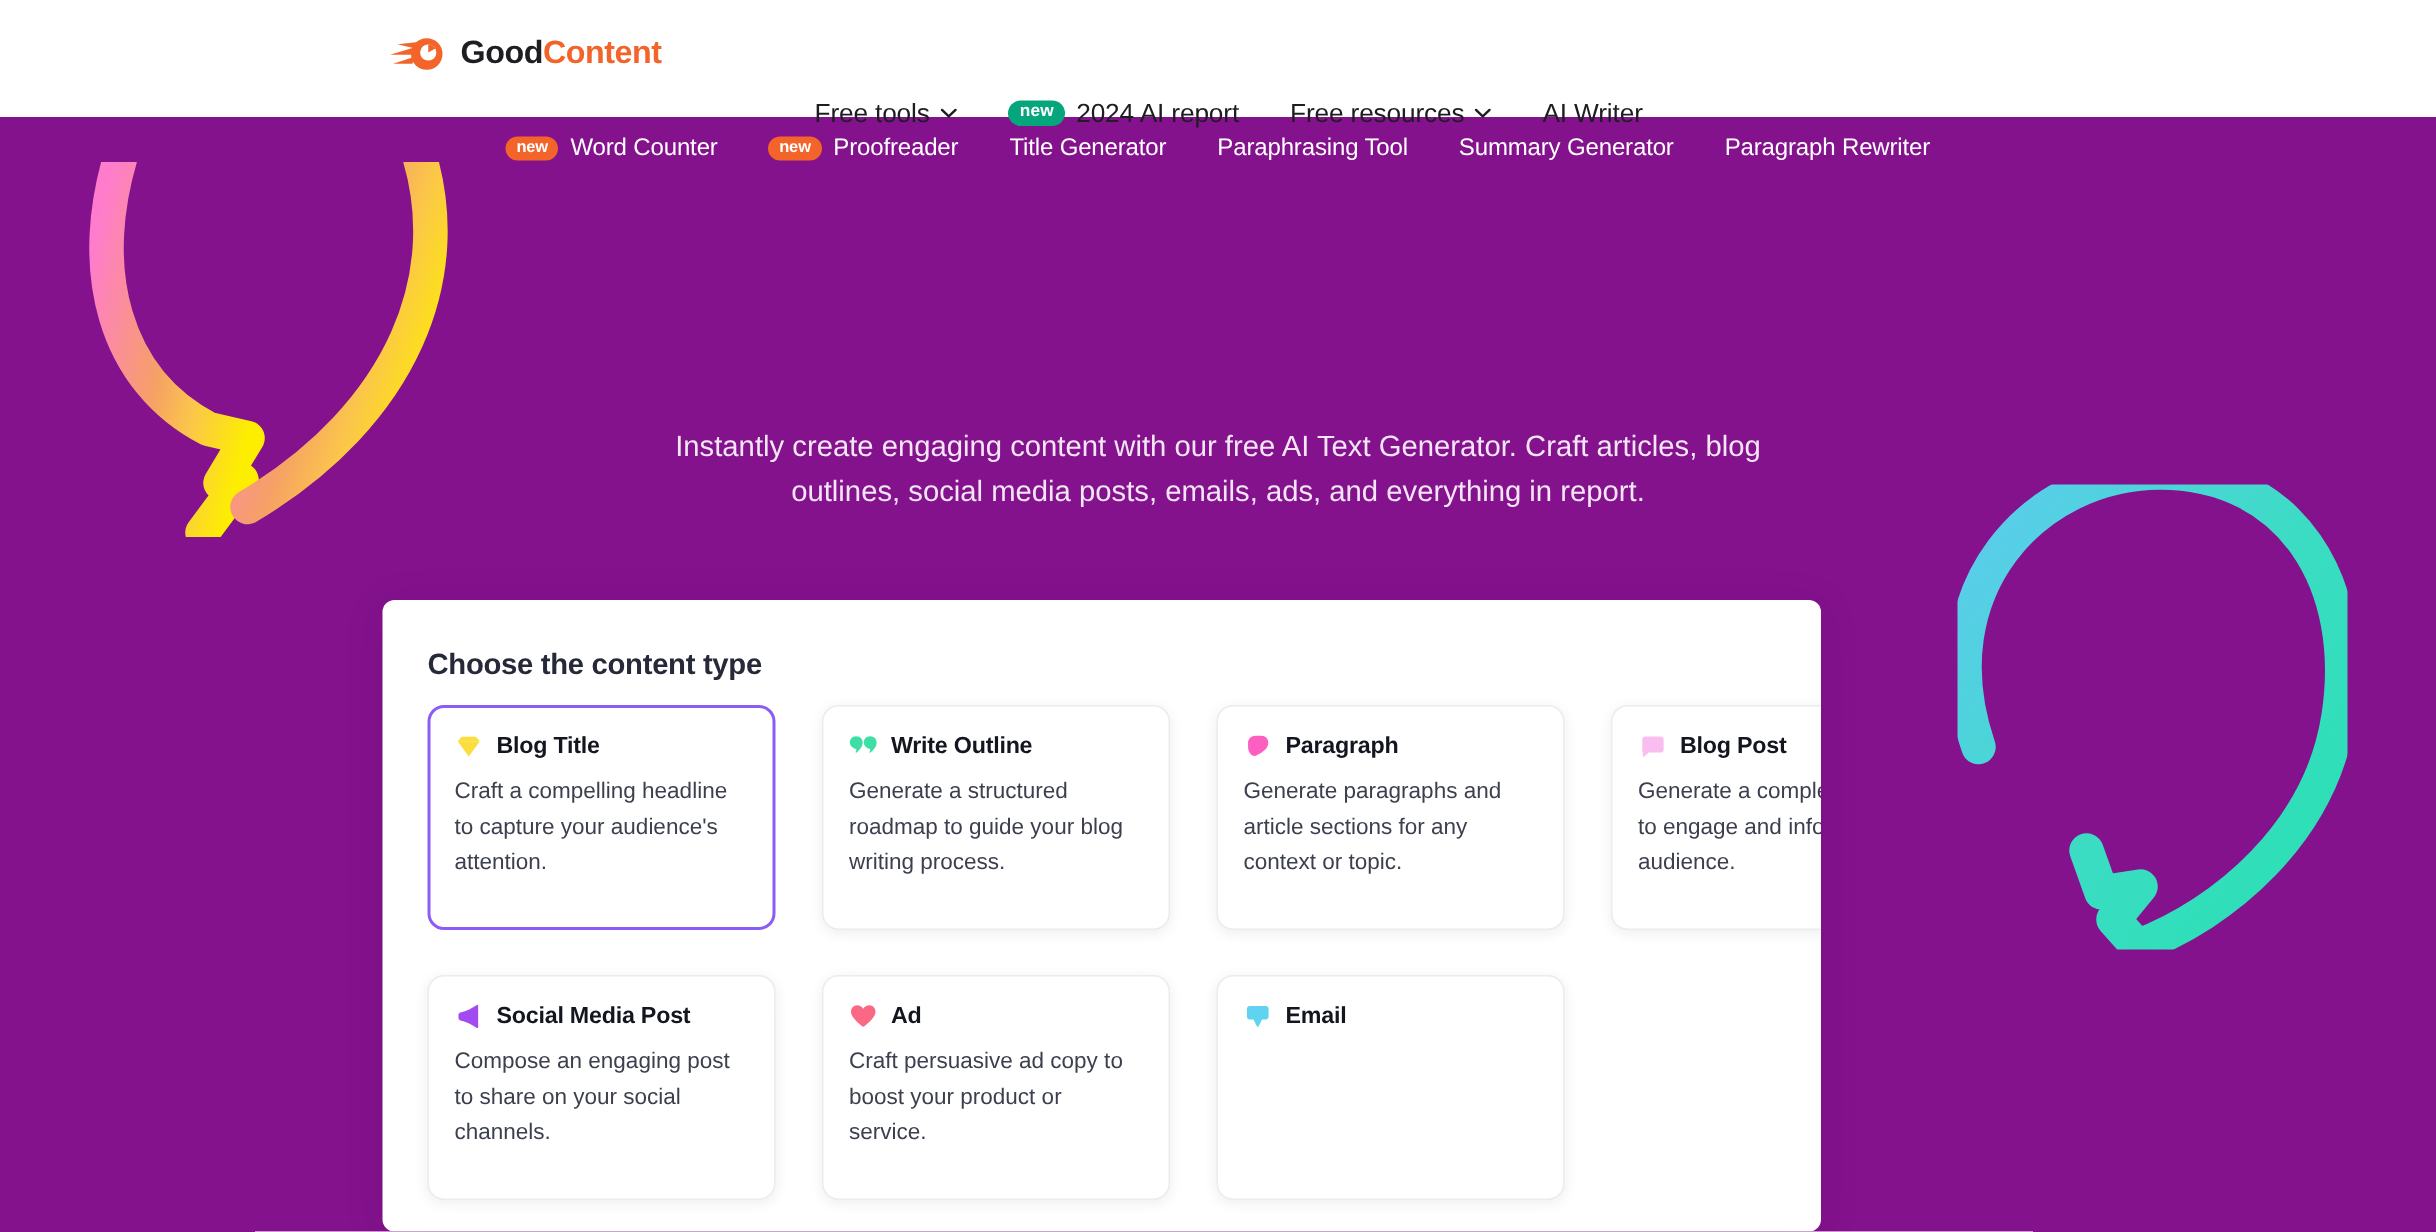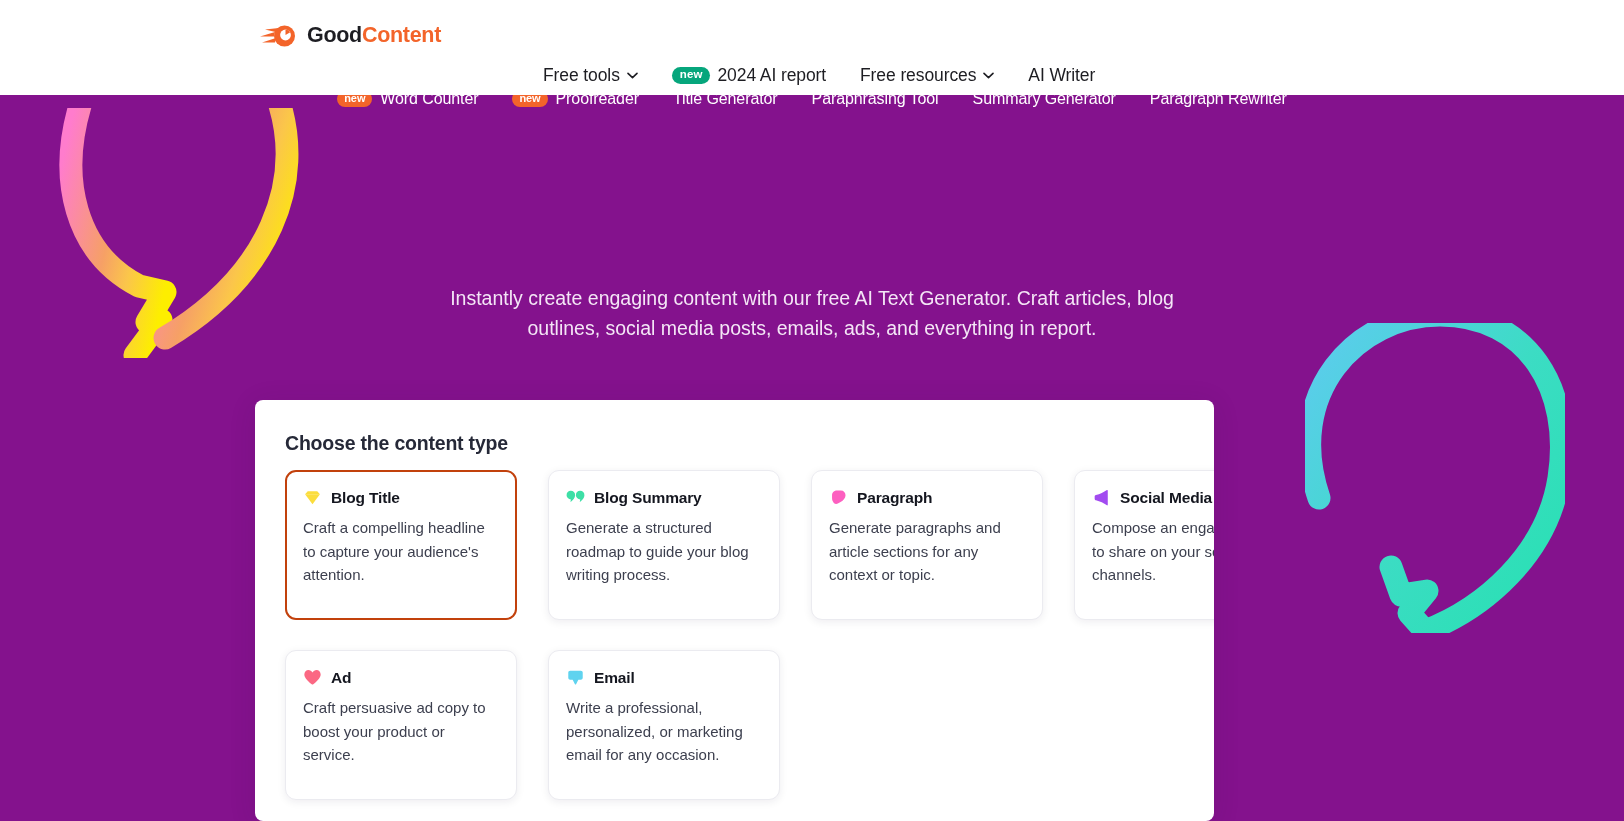--- a/index.html
+++ b/index.html
@@ -6,21 +6,21 @@
   html, body {
     width: 1624px; height: 821px;
     overflow: hidden;
     font-family: "Liberation Sans", sans-serif;
     background: #fff;
   }
   #root { position: relative; width: 1624px; height: 821px; overflow: hidden; }
 
   
   .topbar {
-    position: absolute; left: 0; top: 0; width: 1624px; height: 95px;
+    position: absolute; left: 0; top: 0; width: 1624px; height: 78px;
     background: #ffffff; z-index: 40;
     display: flex; align-items: center;
   }
   .brand { position: absolute; left: 259px; top: 22px; display: flex; align-items: center; gap: 10px; }
   .brand-mark { width: 38px; height: 28px; display: block; }
   .brand-text { font-size: 21.5px; font-weight: 700; letter-spacing: -0.3px; line-height: 1; }
   .brand-good { color: #1d1d22; }
   .brand-content { color: #f3642a; }
 
   .mainnav { position: absolute; left: 543px; top: 0; height: 78px; display: flex; align-items: center; gap: 0; margin-top: 36px; }
@@ -86,21 +86,21 @@
     position: absolute; left: 30px; top: 70px; width: 1054px;
     display: grid; grid-template-columns: repeat(4, 232px); gap: 30px 31px;
   }
   .card {
     width: 232px; height: 150px;
     background: #ffffff; border-radius: 11px;
     border: 1px solid #ebebf0;
     box-shadow: 0 2px 9px rgba(30,20,60,0.075);
     padding: 17px 17px 0 17px; cursor: pointer; position: relative;
   }
-  .card.selected { border: 2px solid #c2410c; box-shadow: none; padding: 16px 16px 0 16px; }
+  .card.selected { border: 2px solid #8b5cf6; box-shadow: none; padding: 16px 16px 0 16px; }
   .card-head { display: flex; align-items: center; gap: 9px; margin-bottom: 9px; }
   .card-ico { width: 19px; height: 19px; display: block; flex: none; }
   .card-title { font-size: 15.5px; font-weight: 700; color: #14161f; letter-spacing: -0.15px; }
   .card-desc { font-size: 15px; line-height: 23.5px; color: #3c3f4e; }
 </style>
 </head>
 <body>
 
 <div id="root">
 
@@ -222,36 +222,45 @@
           </div>
           <div class="card-desc">Craft a compelling headline to capture your audience's attention.</div>
         </div>
 
         <div class="card">
           <div class="card-head">
             <svg class="card-ico" viewBox="0 0 20 20">
               <path d="M5 3 C7.8 3 9.6 5 9.6 7.5 C9.6 10.1 7.6 12.4 5.2 14.5 C5 14.7 4.6 14.6 4.7 14.2 L5.2 12 C2.6 11.4 0.6 9.6 0.6 7.5 C0.6 5 2.4 3 5 3 Z" fill="#3edfa6"></path>
               <path d="M14.8 3 C17.6 3 19.4 5 19.4 7.5 C19.4 10.1 17.4 12.4 15 14.5 C14.8 14.7 14.4 14.6 14.5 14.2 L15 12 C12.4 11.4 10.4 9.6 10.4 7.5 C10.4 5 12.2 3 14.8 3 Z" fill="#3edfa6"></path>
             </svg>
-            <span class="card-title">Blog Summary</span>
+            <span class="card-title">Write Outline</span>
           </div>
           <div class="card-desc">Generate a structured roadmap to guide your blog writing process.</div>
         </div>
 
 
         <div class="card">
           <div class="card-head">
             <svg class="card-ico" viewBox="0 0 20 20">
               <path d="M3.2 7.5 C3.2 4.6 5.5 2.6 8.6 2.6 L12.4 2.6 C15.6 2.6 17.4 4.8 17.4 7.6 C17.4 10.5 15.2 13 12.2 14.7 L9.3 16.4 C7.9 17.2 6.2 16.9 5.1 15.7 C3.9 14.4 3.2 12.6 3.2 10.6 Z" fill="#fd5fc0"></path>
             </svg>
             <span class="card-title">Paragraph</span>
           </div>
           <div class="card-desc">Generate paragraphs and article sections for any context or topic.</div>
         </div>
 
+        <div class="card">
+          <div class="card-head">
+            <svg class="card-ico" viewBox="0 0 20 20">
+              <path d="M3 5.2 C3 4 3.9 3.2 5 3.2 L16 3.2 C17.1 3.2 18 4 18 5.2 L18 12.4 C18 13.6 17.1 14.4 16 14.4 L7.6 14.4 L4.3 17.2 C3.9 17.5 3.4 17.2 3.4 16.7 L3.4 14.4 C3.1 14.2 3 13.4 3 12.8 Z" fill="#f9bdf0"></path>
+            </svg>
+            <span class="card-title">Blog Post</span>
+          </div>
+          <div class="card-desc">Generate a complete article to engage and inform your audience.</div>
+        </div>
 
         <div class="card">
           <div class="card-head">
             <svg class="card-ico" viewBox="0 0 20 20">
               <path d="M16.6 2.6 C16.6 2.1 16.1 1.8 15.7 2.1 C12.4 4.4 8.4 6.4 4.2 7.4 C3.3 7.6 2.8 8.3 2.8 9.1 L2.8 11.2 C2.8 12 3.3 12.7 4.2 12.9 C8.4 13.9 12.4 15.9 15.7 18.2 C16.1 18.5 16.6 18.2 16.6 17.7 Z" fill="#a24bf0"></path>
             </svg>
             <span class="card-title">Social Media Post</span>
           </div>
           <div class="card-desc">Compose an engaging post to share on your social channels.</div>
         </div>
@@ -266,19 +275,18 @@
           <div class="card-desc">Craft persuasive ad copy to boost your product or service.</div>
         </div>
 
         <div class="card">
           <div class="card-head">
             <svg class="card-ico" viewBox="0 0 20 20">
               <path d="M2.4 4.8 C2.4 3.6 3.3 2.8 4.4 2.8 L15.6 2.8 C16.7 2.8 17.6 3.6 17.6 4.8 L17.6 10.2 C17.6 11.4 16.7 12.3 15.6 12.3 L13 12.3 L10.6 17.1 C10.4 17.6 9.6 17.6 9.4 17.1 L7 12.3 L4.4 12.3 C3.3 12.3 2.4 11.4 2.4 10.2 Z" fill="#5fd3ef"></path>
             </svg>
             <span class="card-title">Email</span>
           </div>
-          <div class="card-desc">Write a professional, personalized, or marketing email for any occasion.</div>
         </div>
 
       </div>
     </div>
   </div>
 </div>
 
 </body></html>

